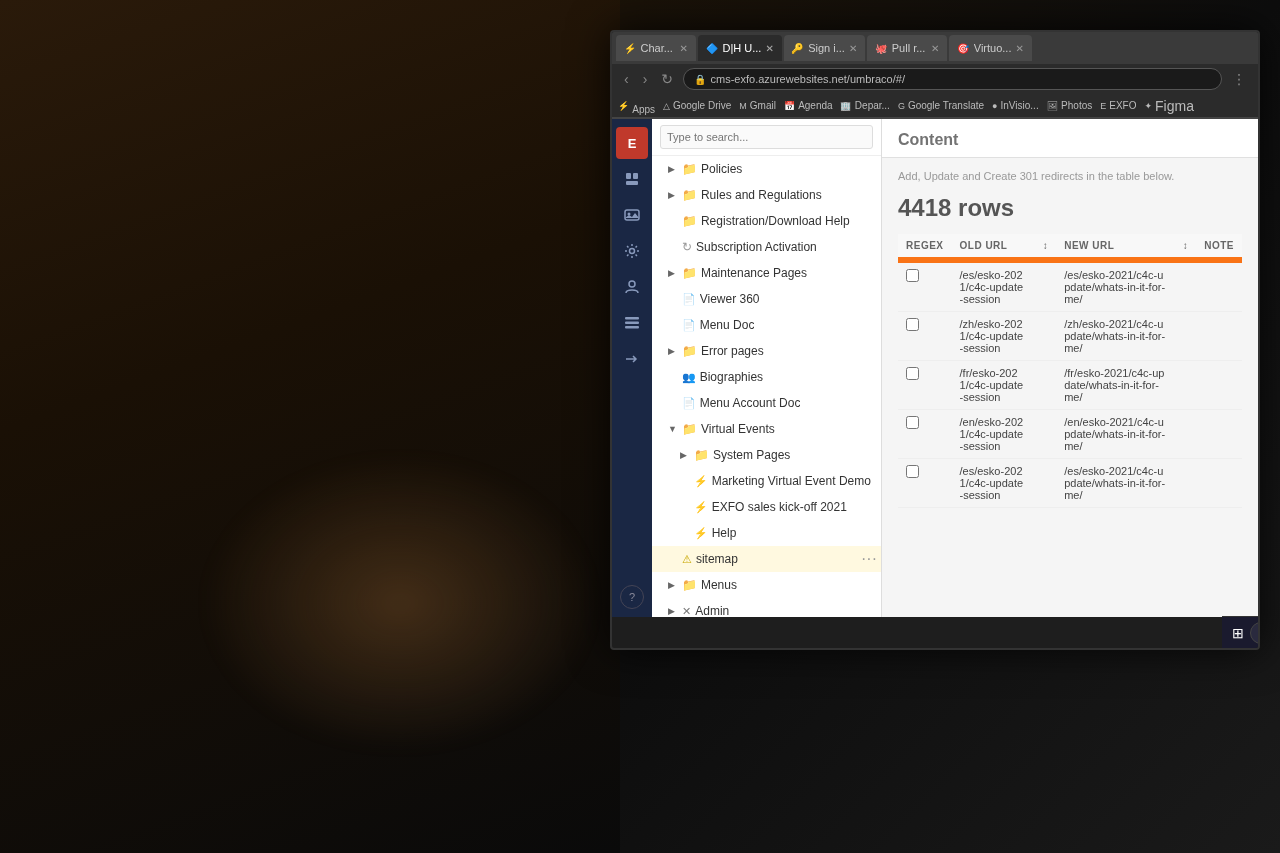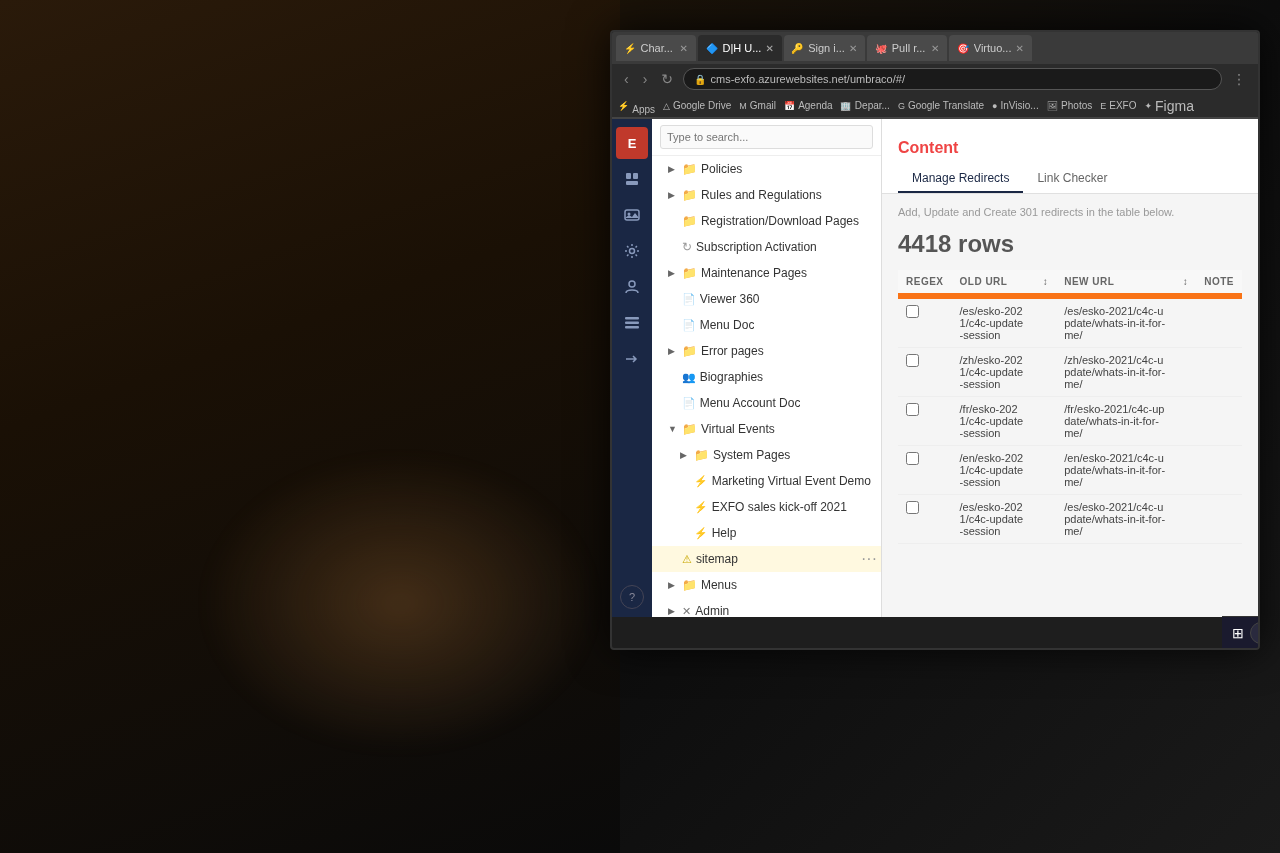--- a/index.html
+++ b/index.html
@@ -251,22 +251,21 @@
 
     .content-title-row {
       display: flex;
       align-items: center;
       margin-bottom: 8px;
     }
 
     .content-title {
       font-size: 16px;
       font-weight: 600;
-      color: #ef4444;
-      margin-top: 8px;
+      color: #737373;
     }
 
     .content-tabs {
       display: flex;
       gap: 0;
     }
 
     .content-tab {
       padding: 6px 14px;
       font-size: 12px;
@@ -582,21 +581,21 @@
 
         <div class="tree-item indent-1">
           <span class="arrow">▶</span>
           <span class="folder-icon">📁</span>
           <span class="tree-item-label">Rules and Regulations</span>
         </div>
 
         <div class="tree-item indent-1">
           <span class="arrow" style="opacity:0;">▶</span>
           <span class="folder-icon">📁</span>
-          <span class="tree-item-label">Registration/Download Pages</span>
+          <span class="tree-item-label">Registration/Download Help</span>
         </div>
 
         <div class="tree-item indent-1">
           <span class="arrow" style="opacity:0;">▶</span>
           <span style="font-size:12px;color:#999;">↻</span>
           <span class="tree-item-label">Subscription Activation</span>
         </div>
 
         <div class="tree-item indent-1">
           <span class="arrow">▶</span>
@@ -685,24 +684,20 @@
           <span class="tree-item-label">Admin</span>
         </div>
 
       </div>
     </div>
 
     <div class="main-content">
       <div class="content-header">
         <div class="content-title-row">
           <span class="content-title">Content</span>
-        </div>
-        <div class="content-tabs">
-          <div class="content-tab active">Manage Redirects</div>
-          <div class="content-tab">Link Checker</div>
         </div>
       </div>
 
       <div class="redirect-body">
         <div class="redirect-subtitle">Add, Update and Create 301 redirects in the table below.</div>
         <div class="rows-count">4418 rows</div>
 
         <table class="redirect-table">
           <thead>
             <tr>

